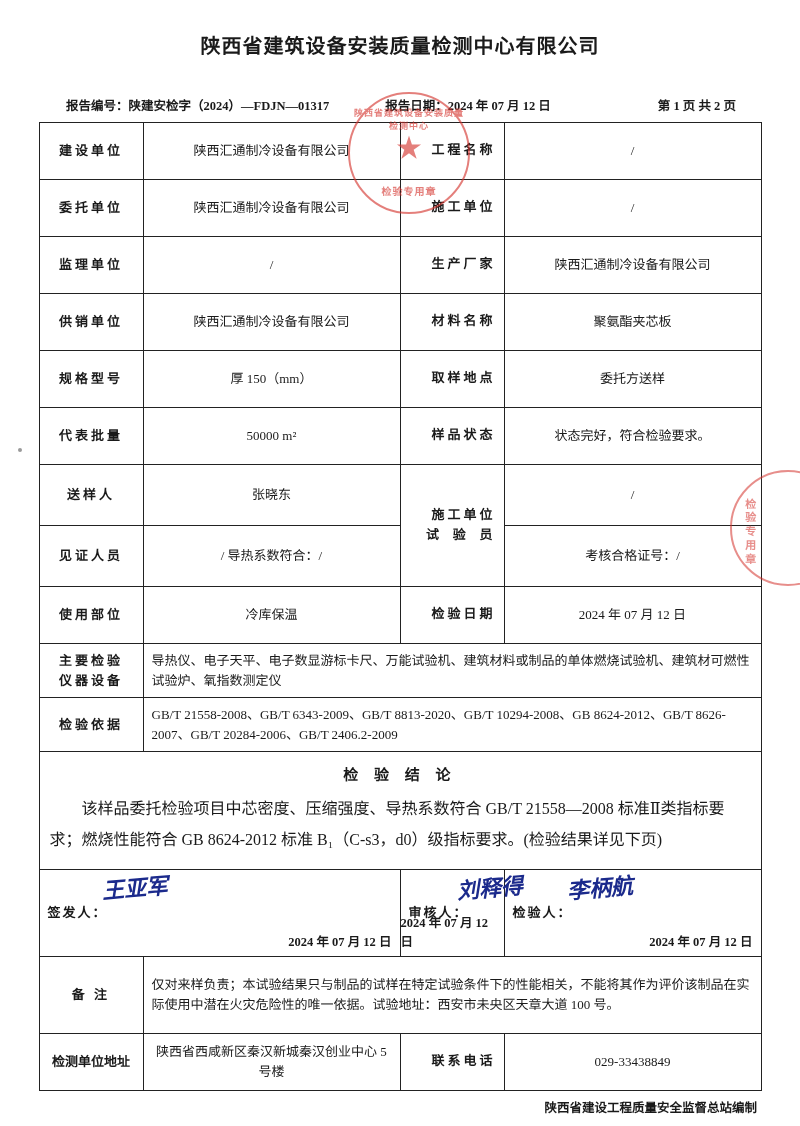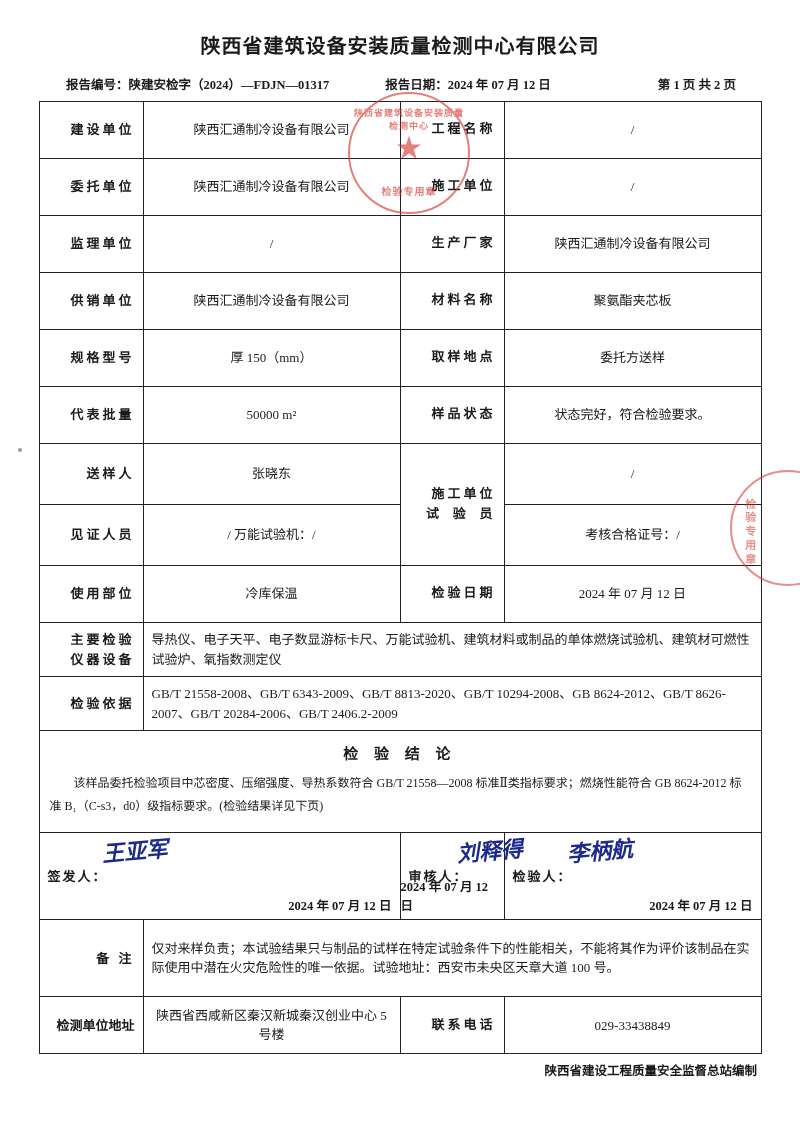--- a/index.html
+++ b/index.html
@@ -41,21 +41,21 @@
     text-underline-offset: 4px;
   }
   .report-title .spaced {
     letter-spacing: 6px;
   }
   .meta-row {
     display: flex;
     align-items: flex-end;
     font-size: 12.5px;
     font-weight: bold;
-    margin-top: 15px;
+    margin-top: 36px;
     padding: 0 8px 0 38px;
     position: relative;
   }
   .meta-no {
     white-space: nowrap;
   }
   .meta-date {
     margin-left: 56px;
     white-space: nowrap;
   }
@@ -71,21 +71,21 @@
     table-layout: fixed;
   }
   table.main td {
     border: 1px solid #222;
     font-size: 13px;
     padding: 7px 8px;
     vertical-align: middle;
     line-height: 1.5;
   }
   .lbl {
-    text-align: right;
+    text-align: center;
     font-weight: bold;
     letter-spacing: 3px;
     width: 104px;
     margin-left: 41px;
   }
   .lbl2 {
     text-align: right;
     font-weight: bold;
     letter-spacing: 3px;
     width: 100px;
@@ -102,21 +102,21 @@
     font-size: 12.8px;
   }
   .concl-title {
     text-align: center;
     font-weight: bold;
     font-size: 15px;
     letter-spacing: 6px;
     padding: 12px 0 6px 0;
   }
   .concl-body {
-    font-size: 12px;
+    font-size: 16px;
     line-height: 1.95;
     text-indent: 2em;
     padding: 0 10px 14px 10px;
   }
   .sign-cell {
     height: 72px;
     vertical-align: top;
     position: relative;
   }
   .sign-label {
@@ -296,21 +296,21 @@
         <td class="lbl h-46">送样人</td>
         <td class="val">张晓东</td>
         <td class="lbl2" rowspan="2">
           <div>施工单位</div>
           <div>试 验 员</div>
         </td>
         <td class="val">/</td>
       </tr>
       <tr>
         <td class="lbl h-46">见证人员</td>
-        <td class="val">/  万能试验机：/</td>
+        <td class="val">/  导热系数符合：/</td>
         <td class="val">考核合格证号：/</td>
       </tr>
       <tr>
         <td class="lbl h-42">使用部位</td>
         <td class="val">冷库保温</td>
         <td class="lbl2">检验日期</td>
         <td class="val">2024 年 07 月 12 日</td>
       </tr>
       <tr>
         <td class="lbl">

